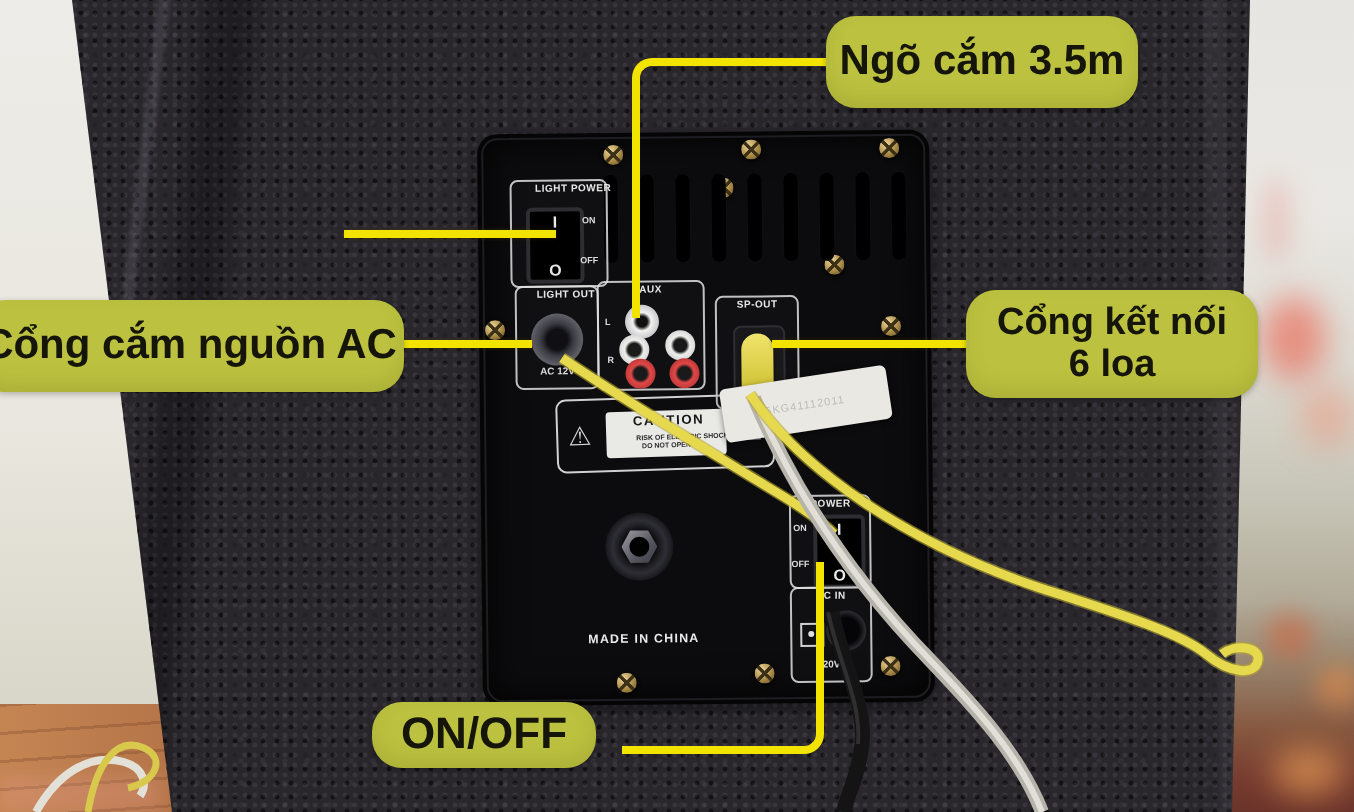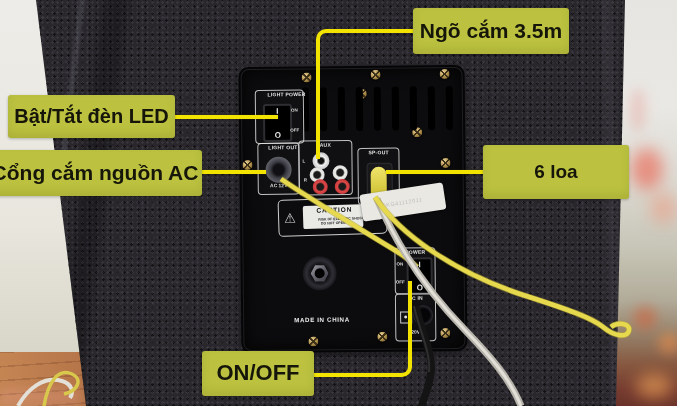--- a/index.html
+++ b/index.html
@@ -85,21 +85,21 @@
     background:linear-gradient(135deg,#a2a2ab,#55555e 60%,#3a3a42);}
   .hexhole{position:absolute;left:12px;top:12px;width:10px;height:10px;border-radius:50%;background:#020203;}
   
   .cables{position:absolute;left:0;top:0;pointer-events:none;}
   
   .lead{position:absolute;background:#f2e400;box-shadow:0 0 2px rgba(80,70,0,.4);}
   .lead-L-tl{position:absolute;background:none;border-left:4px solid #f2e400;border-top:4px solid #f2e400;border-top-left-radius:10px;}
   .lead-L-br{position:absolute;background:none;border-right:4px solid #f2e400;border-bottom:4px solid #f2e400;border-bottom-right-radius:10px;}
   .callout{position:absolute;background:#bcc23f;color:#15150a;font-weight:bold;
     display:flex;align-items:center;justify-content:center;text-align:center;
-    border-radius:3px;box-shadow:inset 0 -5px 10px rgba(60,60,0,.12),0 1px 3px rgba(0,0,0,.25);
+    border-radius:15px;box-shadow:inset 0 -5px 10px rgba(60,60,0,.12),0 1px 3px rgba(0,0,0,.25);
     line-height:1.12;}
 </style>
 </head>
 <body>
 
 <div class="scene">
 
   <div class="wall-left"></div>
   <div class="floor-left"></div>
   <div class="floor-tint"></div>
@@ -235,21 +235,21 @@
     <path d="M18,406 C28,388 44,376 62,381 C72,384 74,392 70,398" fill="none" stroke="#e3e0d8" stroke-width="4"></path>
     <path d="M44,406 C48,382 58,368 72,374 C83,379 78,391 64,394" fill="none" stroke="#d8c94c" stroke-width="3.5"></path>
   </svg>
 
   <div class="lead" style="left:172px;top:115px;width:106px;height:4px;"></div>
   <div class="lead" style="left:198px;top:170px;width:68px;height:4px;"></div>
   <div class="lead-L-tl" style="left:316px;top:29px;width:99px;height:126px;"></div>
   <div class="lead" style="left:386px;top:170px;width:100px;height:4px;"></div>
   <div class="lead-L-br" style="left:311px;top:281px;width:97px;height:92px;"></div>
 
-  <div class="callout" style="left:8px;top:95px;width:167px;height:43px;font-size:20px;">Bật/Tắt đèn LED</div>
   <div class="callout" style="left:-12px;top:150px;width:214px;height:46px;font-size:21px;">Cổng cắm nguồn AC</div>
   <div class="callout" style="left:413px;top:8px;width:156px;height:46px;font-size:21px;">Ngõ cắm 3.5m</div>
   <div class="callout" style="left:483px;top:145px;width:146px;height:54px;font-size:19px;flex-direction:column;">
+    <span>Cổng kết nối</span>
     <span>6 loa</span>
   </div>
-  <div class="callout" style="left:202px;top:351px;width:112px;height:45px;font-size:22px;">ON/OFF</div>
+  <div class="callout" style="left:186px;top:351px;width:112px;height:33px;font-size:22px;">ON/OFF</div>
 
 </div>
 
 </body></html>

